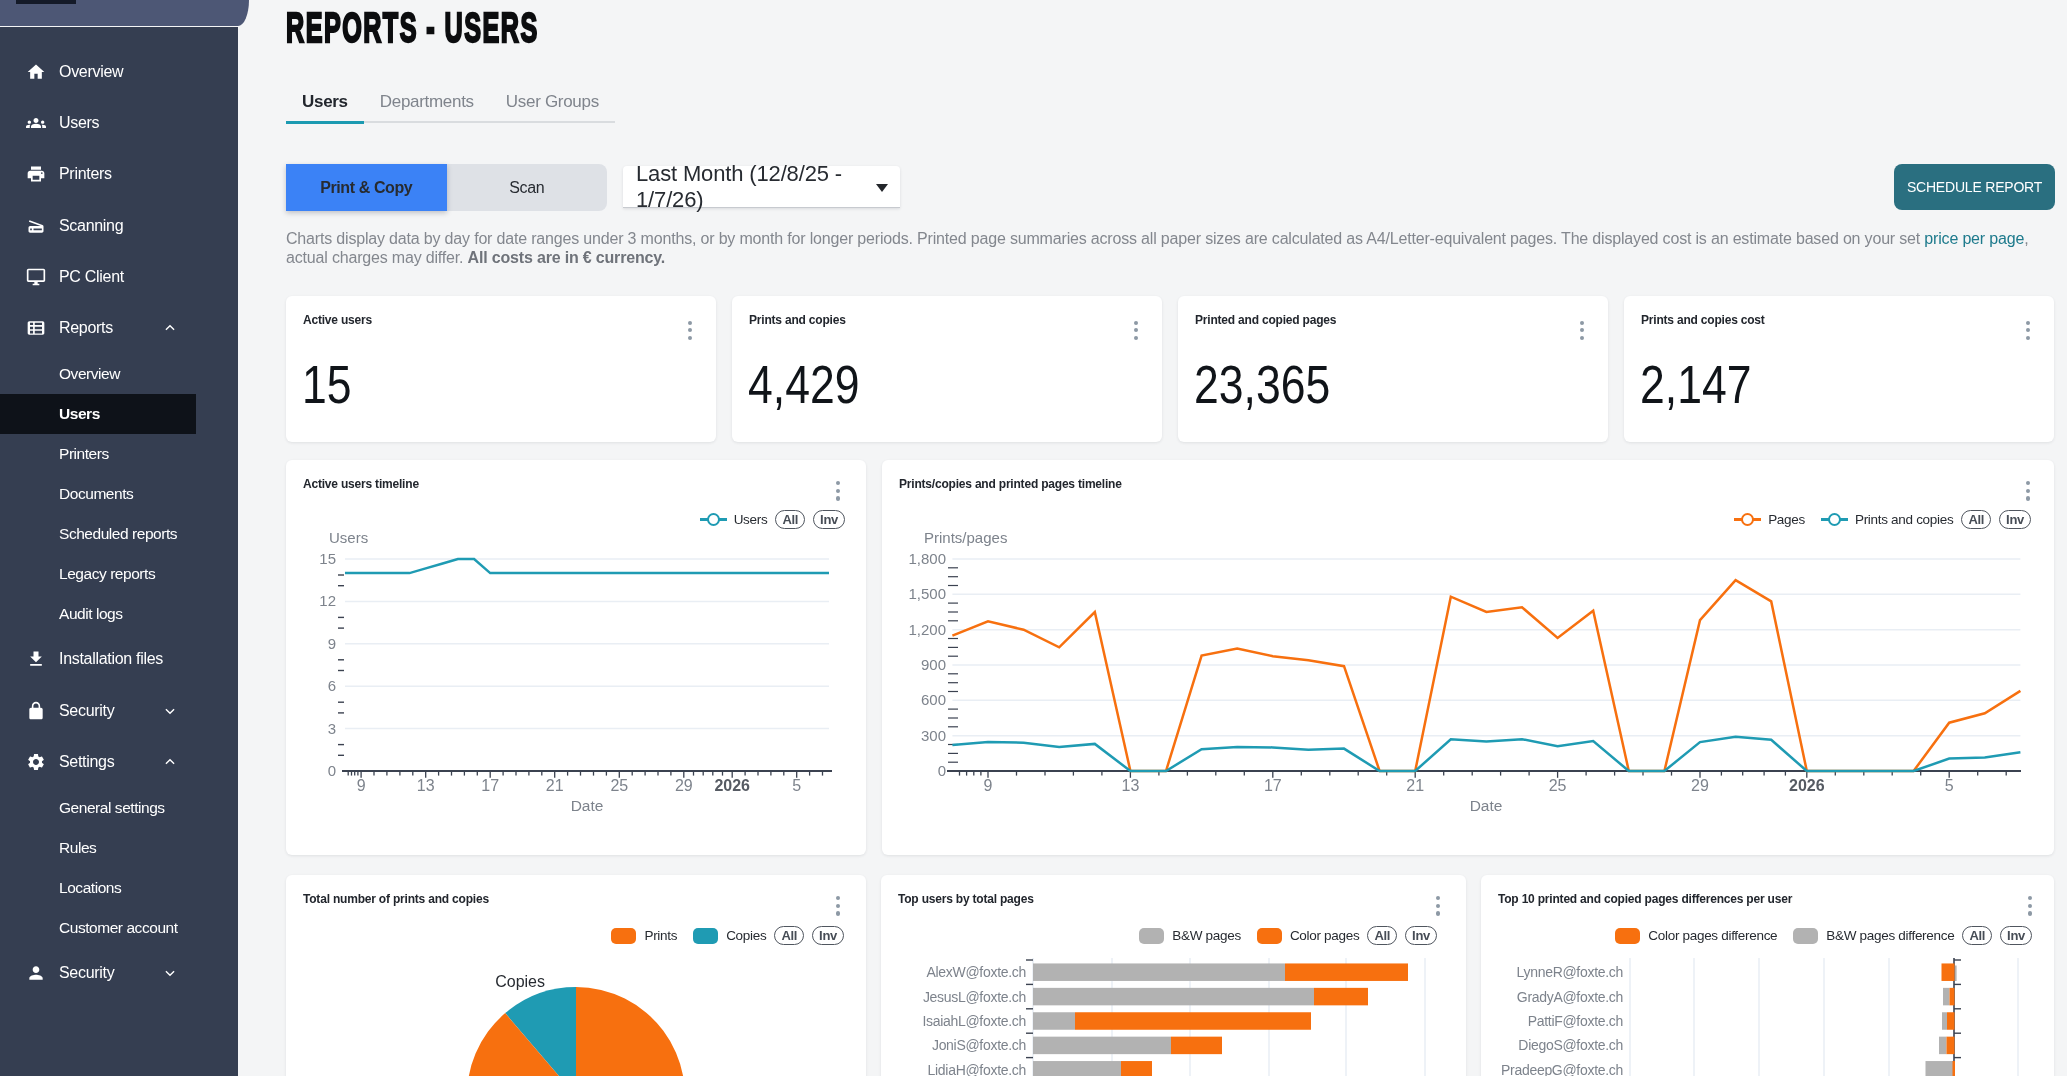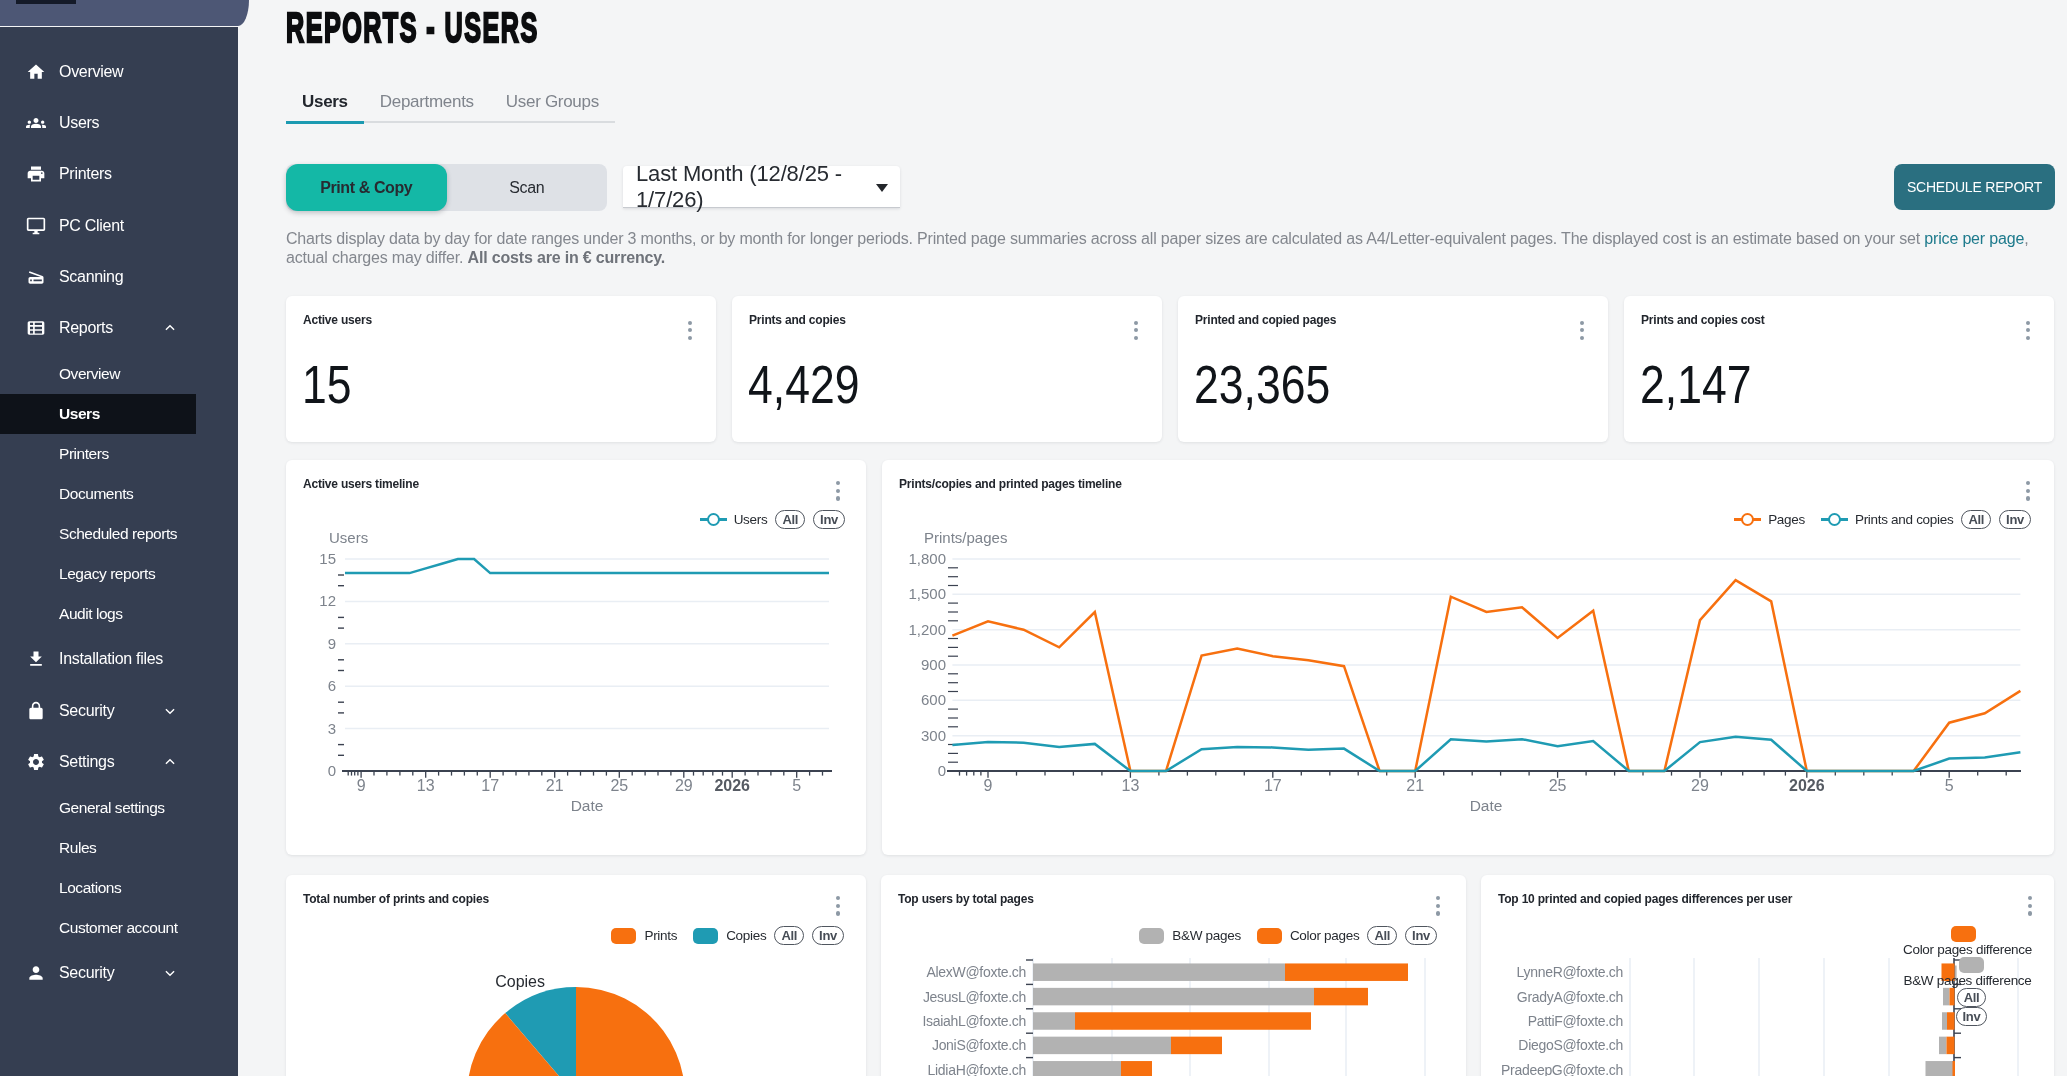--- a/index.html
+++ b/index.html
@@ -16,21 +16,21 @@
 .sub { }
 .subitem { height:40px; display:flex; align-items:center; padding-left:59px; font-size:15.5px; letter-spacing:-.45px; color:#fff; }
 .subitem.sel { background:#0e1219; font-weight:bold; }
 .content { position:absolute; left:238px; top:0; width:1829px; height:1076px; }
 h1.title { position:absolute; left:48px; top:4px; font-size:42px; font-weight:bold; color:#0c0d0f; letter-spacing:2.4px; transform:scaleX(.6); transform-origin:left top; white-space:nowrap; -webkit-text-stroke:2.4px #0c0d0f; }
 .tabs { position:absolute; left:48px; top:88px; display:flex; border-bottom:2px solid #d9dcdf; }
 .tab { font-size:17px; letter-spacing:-.3px; color:#7f848c; padding:4px 16px 9px 16px; white-space:nowrap; }
 .tab.on { color:#22262d; font-weight:bold; border-bottom:3.5px solid #1b9ab1; margin-bottom:-2.8px; }
 .toggle { position:absolute; left:48px; top:164px; width:321px; height:47px; background:#dee1e6; border-radius:8px; display:flex; }
 .tseg { flex:1; display:flex; align-items:center; justify-content:center; font-size:16px; letter-spacing:-.4px; color:#272b31; }
-.tseg.on { background:#14b8a6; border-radius:12px; font-weight:bold; box-shadow:0 2px 5px rgba(40,45,55,.25); }
+.tseg.on { background:#3b82f6; border-radius:0; font-weight:bold; box-shadow:0 2px 5px rgba(40,45,55,.25); }
 .select { position:absolute; left:385px; top:166px; width:277px; height:42px; background:#fff; border-radius:4px 4px 0 0; border-bottom:1px solid #c7cacf; box-shadow:0 1px 3px rgba(40,45,55,.12); display:flex; align-items:center; }
 .select .txt { margin-left:13px; font-size:22px; letter-spacing:-.15px; color:#272b31; }
 .select .arr { position:absolute; right:12px; top:50%; margin-top:-3px; width:0; height:0; border-left:6.5px solid transparent; border-right:6.5px solid transparent; border-top:8px solid #23262b; }
 .schedule { position:absolute; left:1656px; top:164px; width:161px; height:46px; background:#2a6f80; border-radius:8px; color:#fff; font-size:14px; font-weight:500; letter-spacing:-.2px; display:flex; align-items:center; justify-content:center; }
 .para { position:absolute; left:48px; top:230px; width:1800px; font-size:16px; letter-spacing:-.18px; line-height:18.8px; color:#83878e; }
 .para b { color:#6f737a; }
 .para a { color:#1d7a8c; text-decoration:none; }
 .card { position:absolute; background:#fff; border-radius:6px; box-shadow:0 1px 3px rgba(40,45,55,.10); }
 .ctitle { position:absolute; left:17px; top:17px; font-size:12px; letter-spacing:-.2px; font-weight:bold; color:#22262d; }
 .kebab { position:absolute; width:4px; }
@@ -64,29 +64,29 @@
         <span class="lb">Users</span>
       </div>
 <div class="item">
         <svg class="ic" viewBox="0 0 24 24" fill="#fff">
           <path d="M19 8H5c-1.66 0-3 1.34-3 3v6h4v4h12v-4h4v-6c0-1.66-1.34-3-3-3zm-3 11H8v-5h8v5zm3-7c-.55 0-1-.45-1-1s.45-1 1-1 1 .45 1 1-.45 1-1 1zm-1-9H6v4h12V3z"></path>
         </svg>
         <span class="lb">Printers</span>
       </div>
 <div class="item">
         <svg class="ic" viewBox="0 0 24 24" fill="#fff">
+          <path d="M19.8 10.7 4.2 5l-.7 1.9L17.6 12H5c-1.1 0-2 .9-2 2v4c0 1.1.9 2 2 2h14c1.1 0 2-.9 2-2v-5.5c0-.8-.5-1.6-1.2-1.8zM7 17H5v-2h2v2zm12 0H9v-2h10v2z"></path>
+        </svg>
+        <span class="lb">Scanning</span>
+      </div>
+<div class="item">
+        <svg class="ic" viewBox="0 0 24 24" fill="#fff">
           <path fill-rule="evenodd" d="M21 2H3c-1.1 0-2 .9-2 2v12c0 1.1.9 2 2 2h7v2H8v2h8v-2h-2v-2h7c1.1 0 2-.9 2-2V4c0-1.1-.9-2-2-2zm0 14H3V4h18v12z"></path>
         </svg>
         <span class="lb">PC Client</span>
-      </div>
-<div class="item">
-        <svg class="ic" viewBox="0 0 24 24" fill="#fff">
-          <path d="M19.8 10.7 4.2 5l-.7 1.9L17.6 12H5c-1.1 0-2 .9-2 2v4c0 1.1.9 2 2 2h14c1.1 0 2-.9 2-2v-5.5c0-.8-.5-1.6-1.2-1.8zM7 17H5v-2h2v2zm12 0H9v-2h10v2z"></path>
-        </svg>
-        <span class="lb">Scanning</span>
       </div>
 <div class="item">
         <svg class="ic" viewBox="0 0 24 24" fill="#fff">
           <path d="M20 4H4c-1.1 0-2 .9-2 2v12c0 1.1.9 2 2 2h16c1.1 0 2-.9 2-2V6c0-1.1-.9-2-2-2zM8.5 18.5H4.8v-3.2h3.7v3.2zm0-5.1H4.8v-3h3.7v3zm0-4.9H4.8V5.6h3.7v2.9zm10.7 10H10.5v-3.2h8.7v3.2zm0-5.1h-8.7v-3h8.7v3zm0-4.9h-8.7V5.6h8.7v2.9z"></path>
         </svg>
         <span class="lb">Reports</span>
 <svg class="chev" viewBox="0 0 24 24" fill="none" stroke="#fff" stroke-width="2.4">
           <path d="M5 15l7-7 7 7"></path>
         </svg>
       </div>
@@ -492,21 +492,21 @@
     </g>
   </svg>
 </div>
 <div class="card" style="left:1243px;top:875px;width:573px;height:220px;">
   <div class="ctitle">Top 10 printed and copied pages differences per user</div>
   <div class="kebab" style="left:547px;top:21px;">
         <i></i>
         <i></i>
         <i></i>
       </div>
-  <div class="leg" style="top:51px;right:22px;flex-direction:column;">
+  <div class="leg" style="top:51px;right:22px;">
     <span class="sw" style="background:#f7700f;"></span>
         <span>Color pages difference</span>
     <span class="sw" style="background:#b2b2b2;margin-left:16px;"></span>
         <span>B&amp;W pages difference</span>
     <span class="pill">All</span>
         <span class="pill">Inv</span>
   </div>
   <svg width="573" height="201" viewBox="0 0 573 201">
     <g stroke="#e9eef4" stroke-width="1.5">
       <line x1="149" y1="83" x2="149" y2="201"></line>

